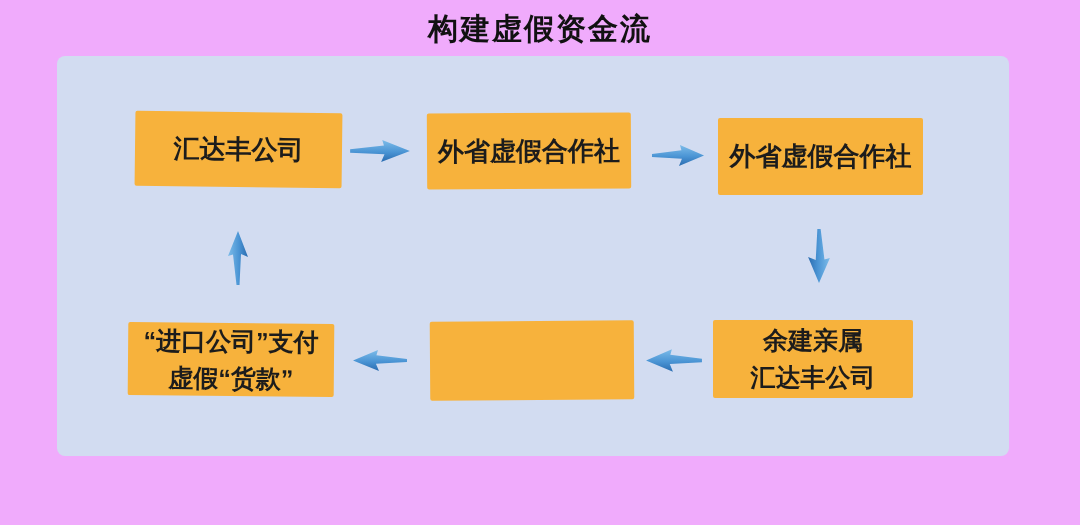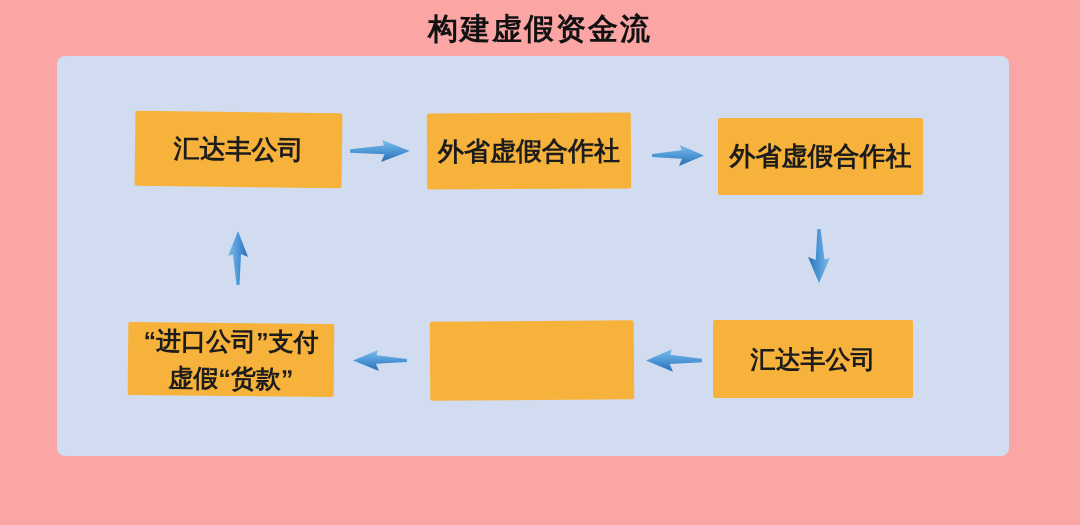--- a/index.html
+++ b/index.html
@@ -5,21 +5,21 @@
   html, body {
     margin: 0;
     padding: 0;
     background: #ffffff;
     font-family: "Liberation Sans", "DejaVu Sans", sans-serif;
   }
   .stage {
     position: relative;
     width: 1080px;
     height: 525px;
-    background: #fca5a5;
+    background: #f0abfc;
     overflow: hidden;
   }
   .title {
     position: absolute;
     left: 0;
     right: 0;
     top: 9px;
     text-align: center;
     font-size: 30px;
     font-weight: 800;
@@ -93,20 +93,21 @@
 
   <div class="node single n2">
     <span>外省虚假合作社</span>
   </div>
 
   <div class="node single n3">
     <span>外省虚假合作社</span>
   </div>
 
   <div class="node double n4">
+    <span>余建亲属</span>
     <span>汇达丰公司</span>
   </div>
 
   <div class="node double n5">
   </div>
 
   <div class="node double n6">
     <span>“进口公司”支付</span>
     <span>虚假“货款”</span>
   </div>

